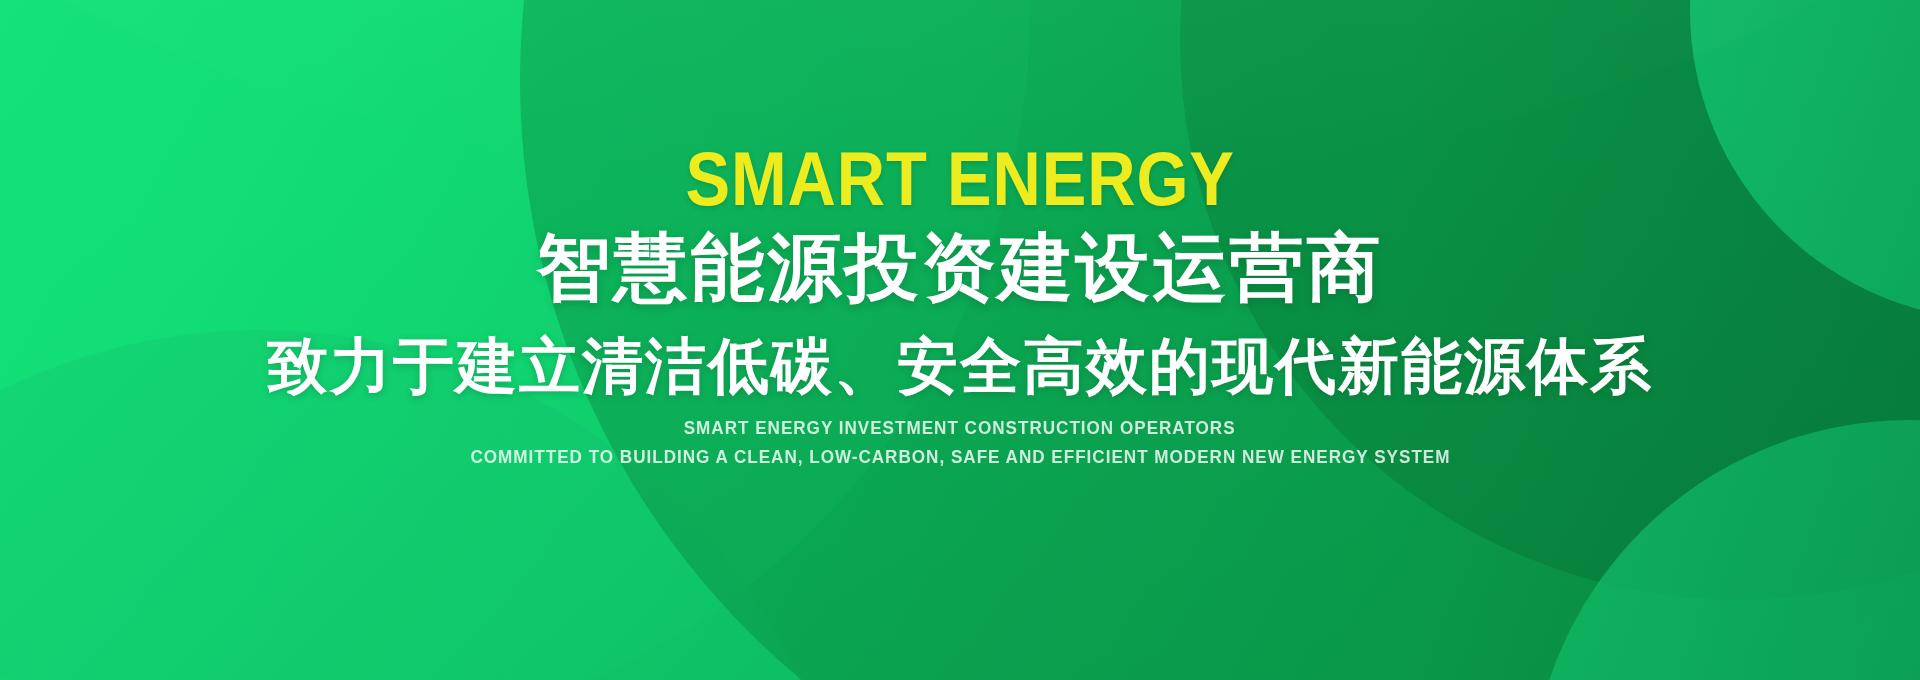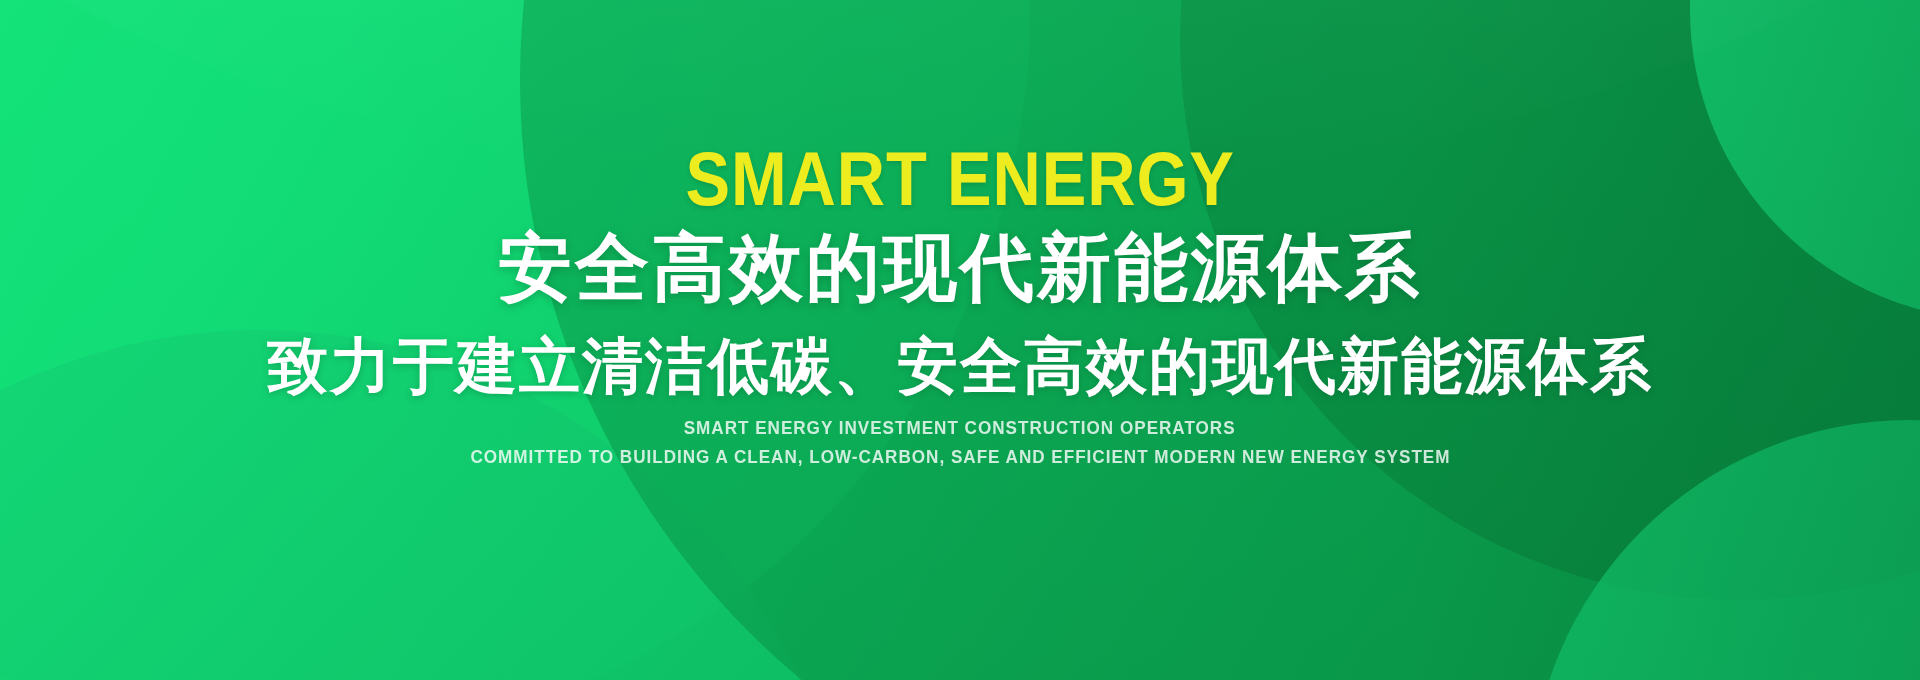--- a/index.html
+++ b/index.html
@@ -178,21 +178,21 @@
   <div class="blob blob-d"></div>
   <div class="blob blob-e"></div>
   <div class="blob blob-f"></div>
   <div class="sweep"></div>
   <div class="vignette-right"></div>
 
   <div id="content">
 
     <div class="t-en-main">SMART ENERGY</div>
 
-    <div class="t-cn-main">安全高效的现代新能源体系</div>
+    <div class="t-cn-main">智慧能源投资建设运营商</div>
 
     <div class="t-cn-sub">致力于建立清洁低碳、安全高效的现代新能源体系</div>
 
     <div class="t-en-sub1">SMART ENERGY INVESTMENT CONSTRUCTION OPERATORS</div>
 
     <div class="t-en-sub2">COMMITTED TO BUILDING A CLEAN, LOW-CARBON, SAFE AND EFFICIENT MODERN NEW ENERGY SYSTEM</div>
 
   </div>
 </div>
 

